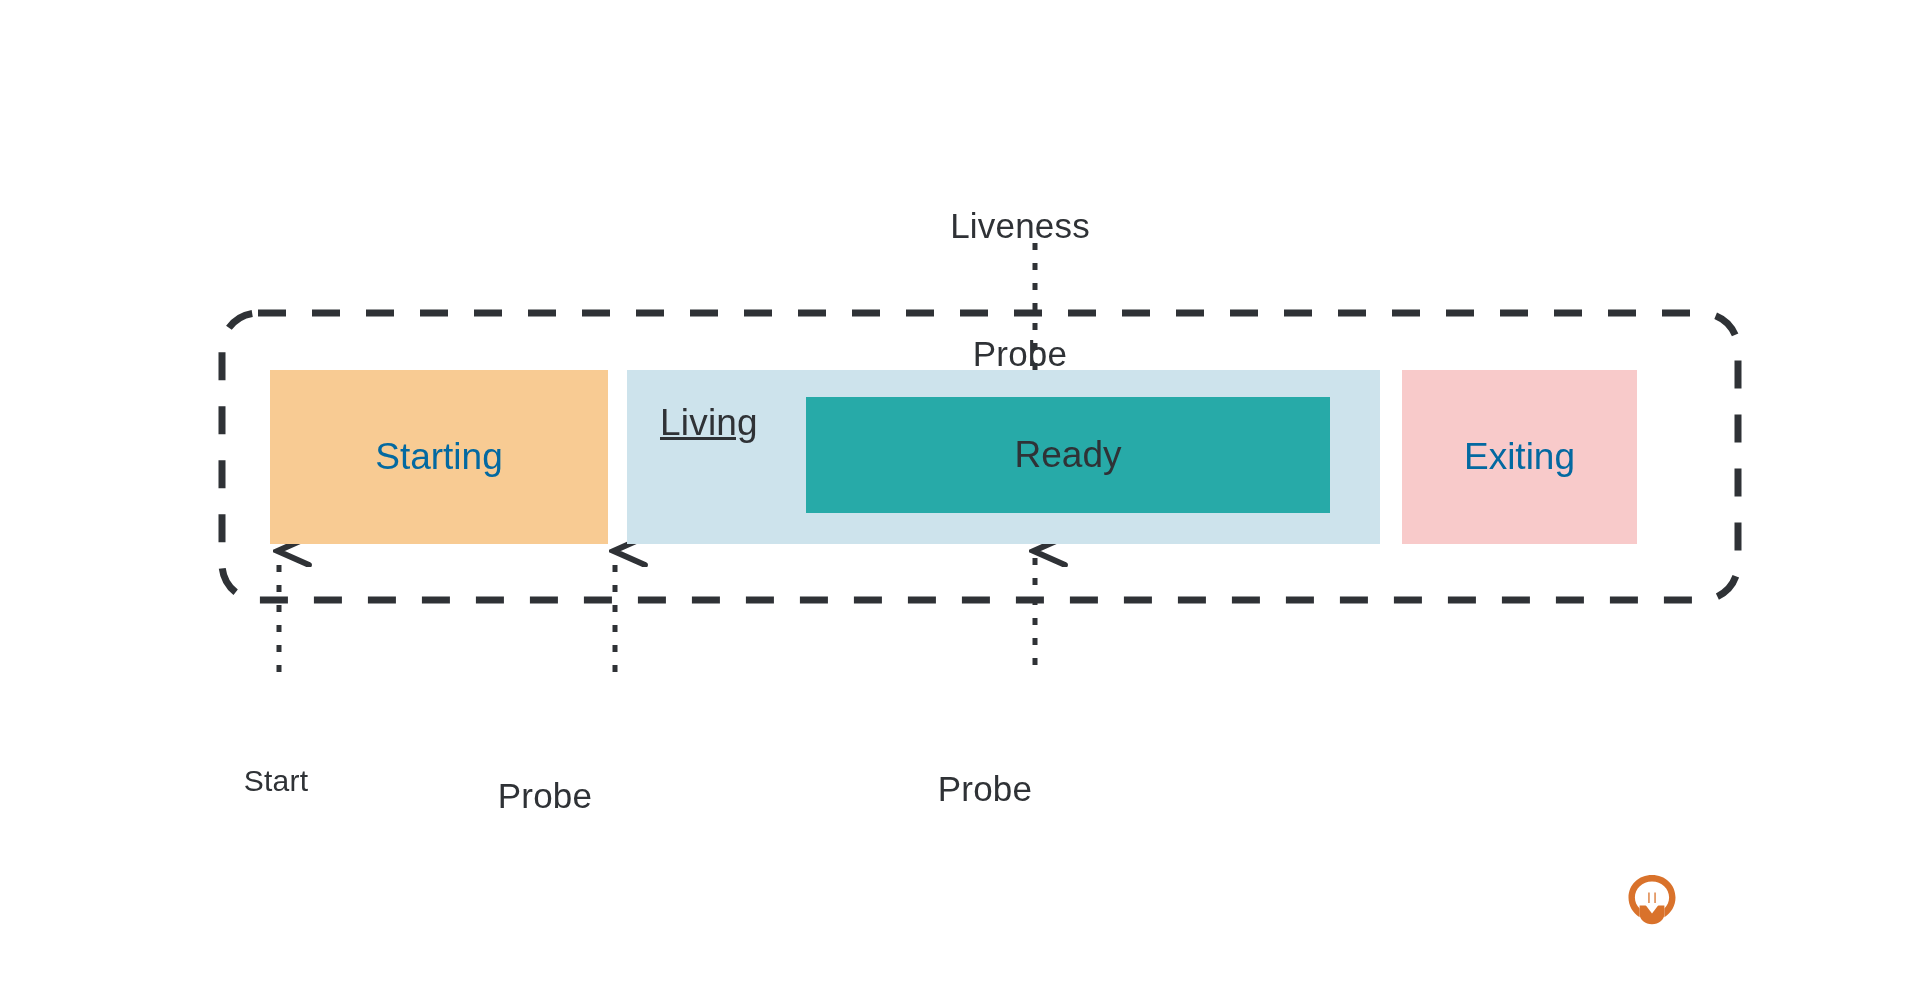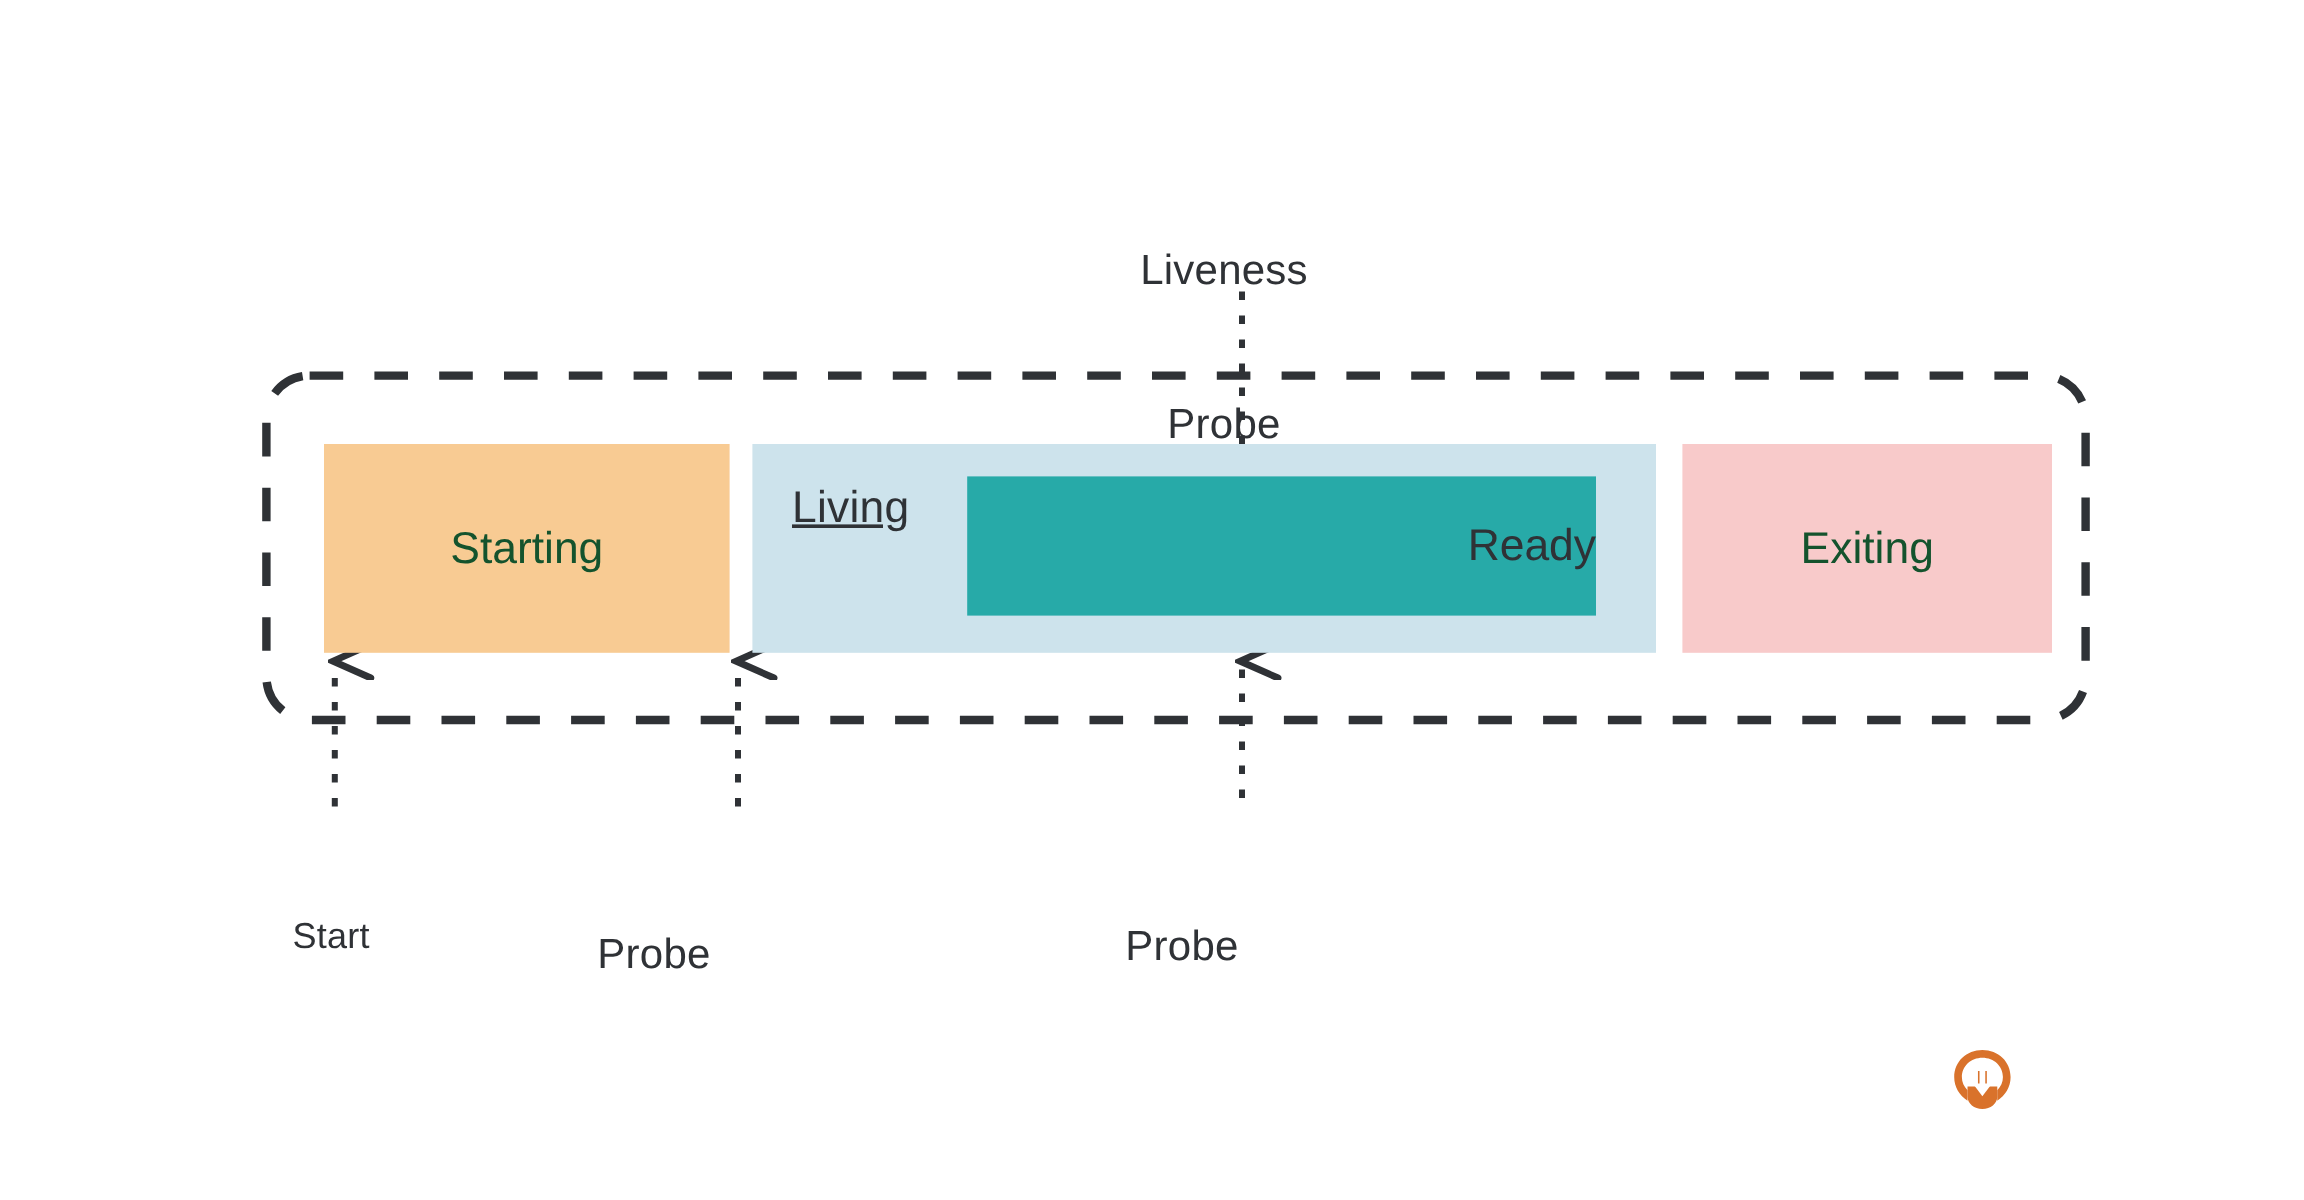--- a/index.html
+++ b/index.html
@@ -48,29 +48,28 @@
     left: 270px; top: 370px; width: 338px; height: 174px;
     background: #F8CB93;
   }
   #box-living {
     left: 627px; top: 370px; width: 753px; height: 174px;
     background: #CDE3EC;
   }
   #box-ready {
     left: 806px; top: 397px; width: 524px; height: 116px;
     background: #27AAA8;
-    justify-content: flex-end;
   }
   #box-exiting {
-    left: 1402px; top: 370px; width: 308px; height: 174px;
+    left: 1402px; top: 370px; width: 235px; height: 174px;
     background: #F8CACA;
   }
   .box-label {
     font-size: 37px;
-    color: #14532d;
+    color: #0369a1;
   }
   #label-living {
     position: absolute;
     left: 660px;
     top: 400px;
     font-size: 37px;
     text-decoration: underline;
   }
   #label-ready-text {
     font-size: 37px;

